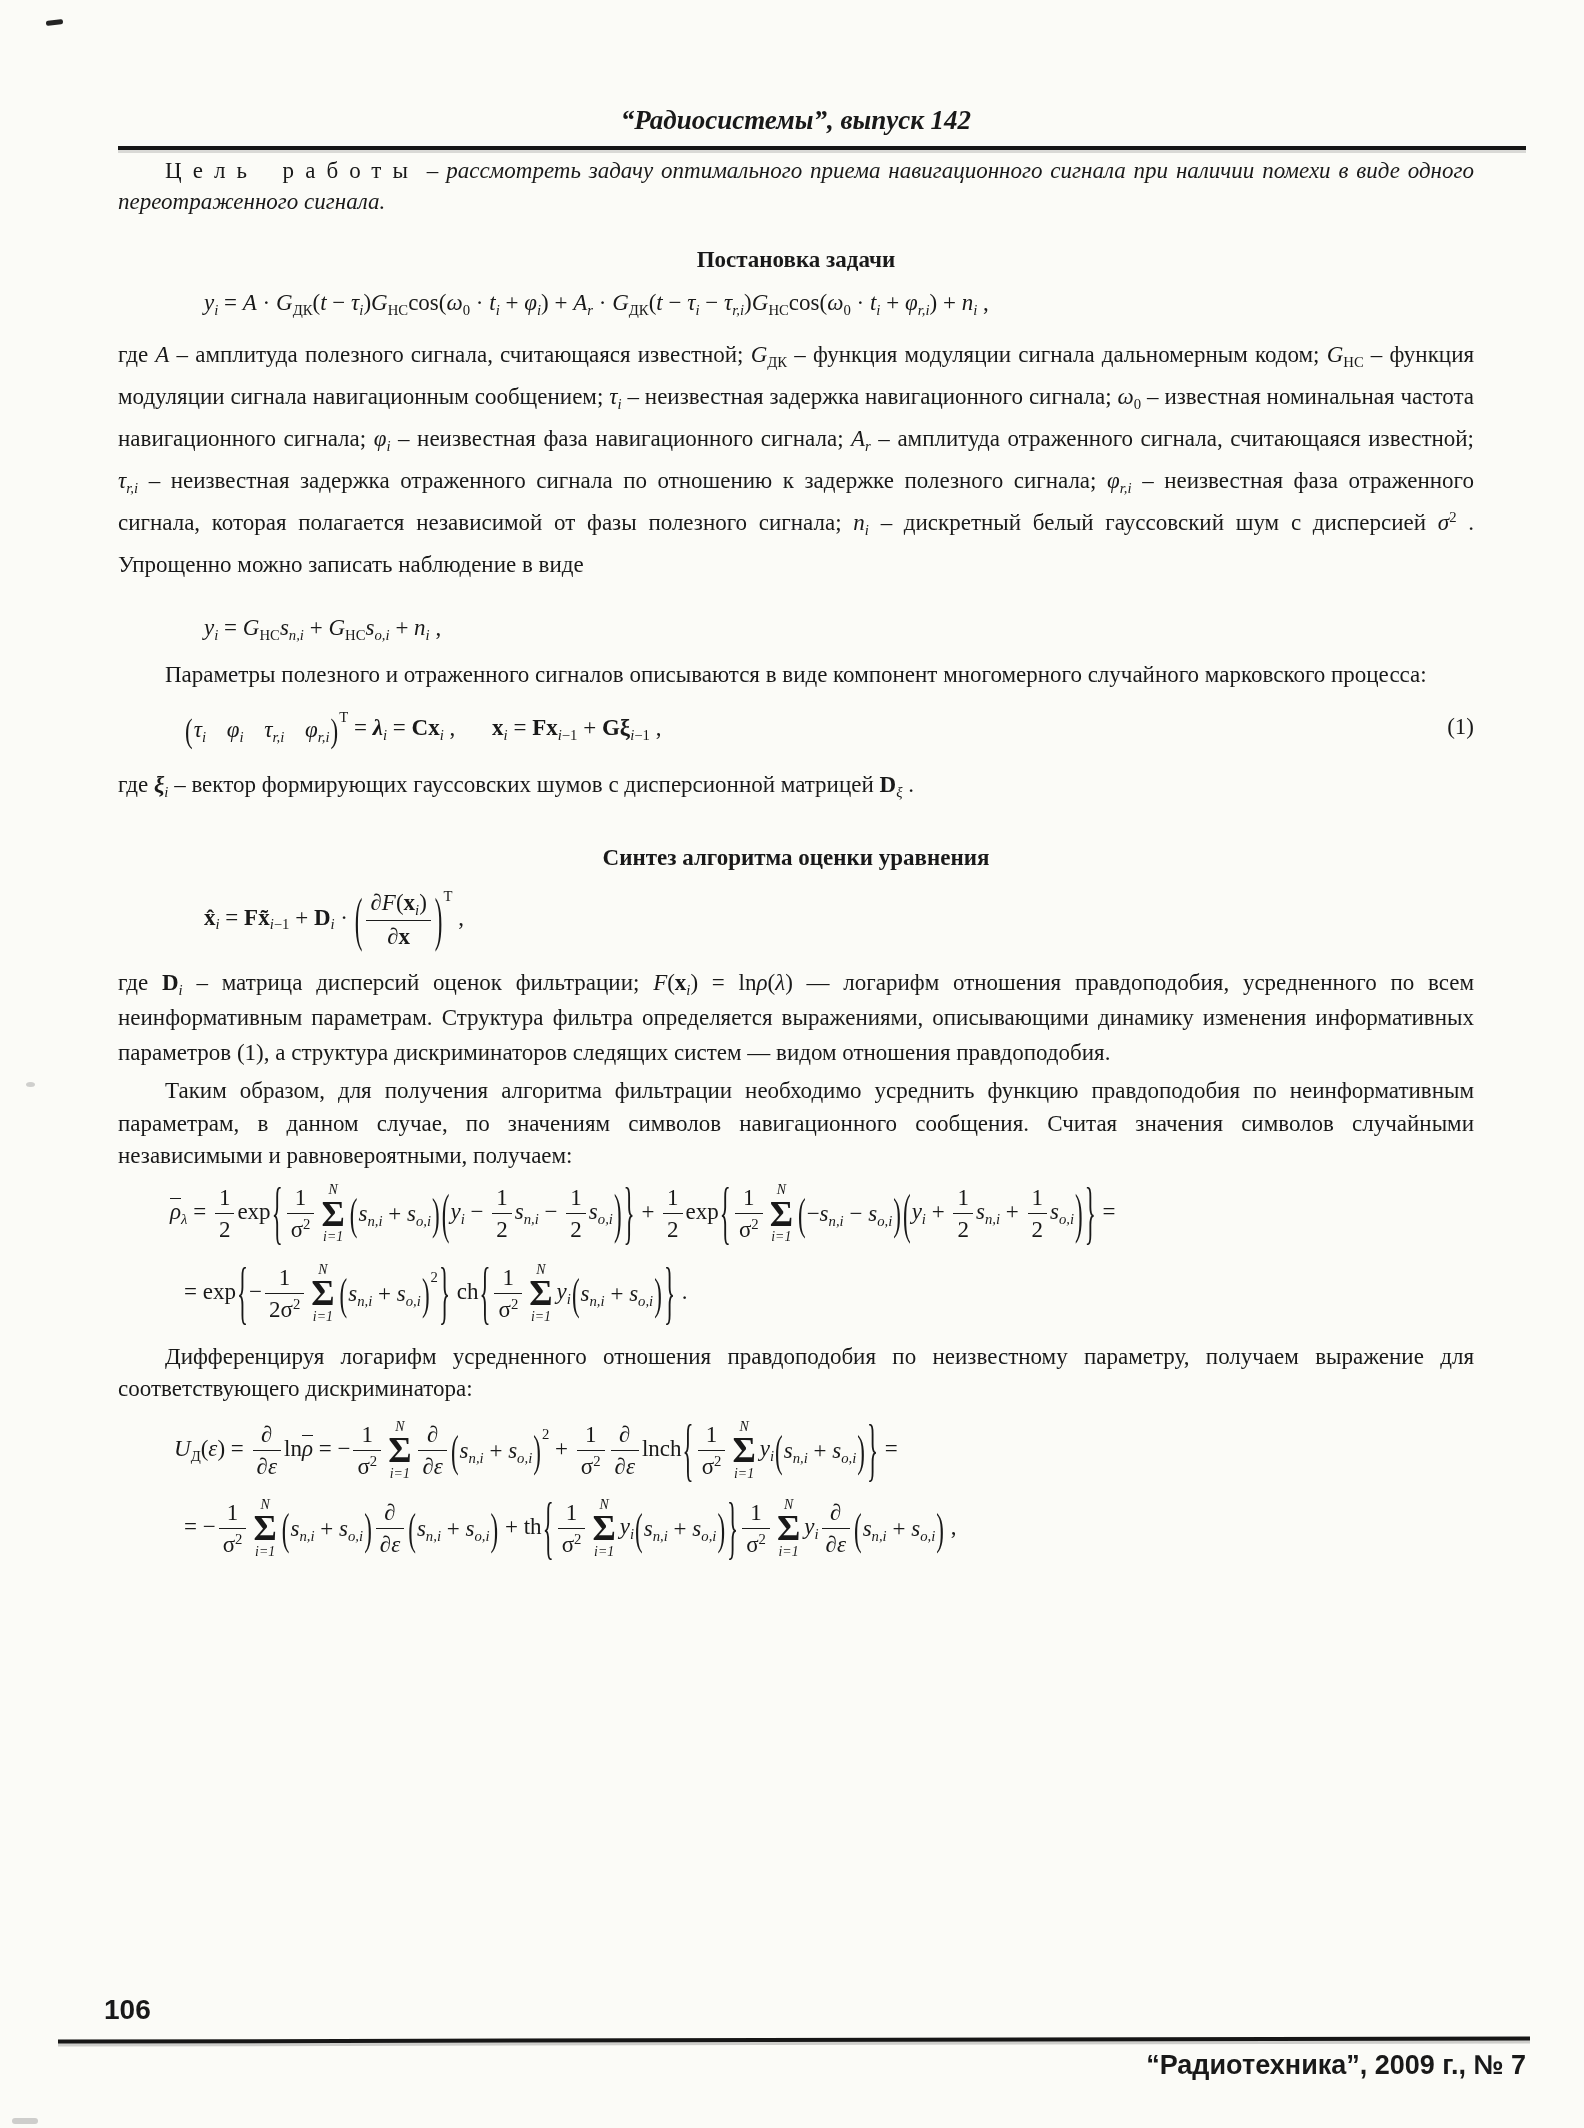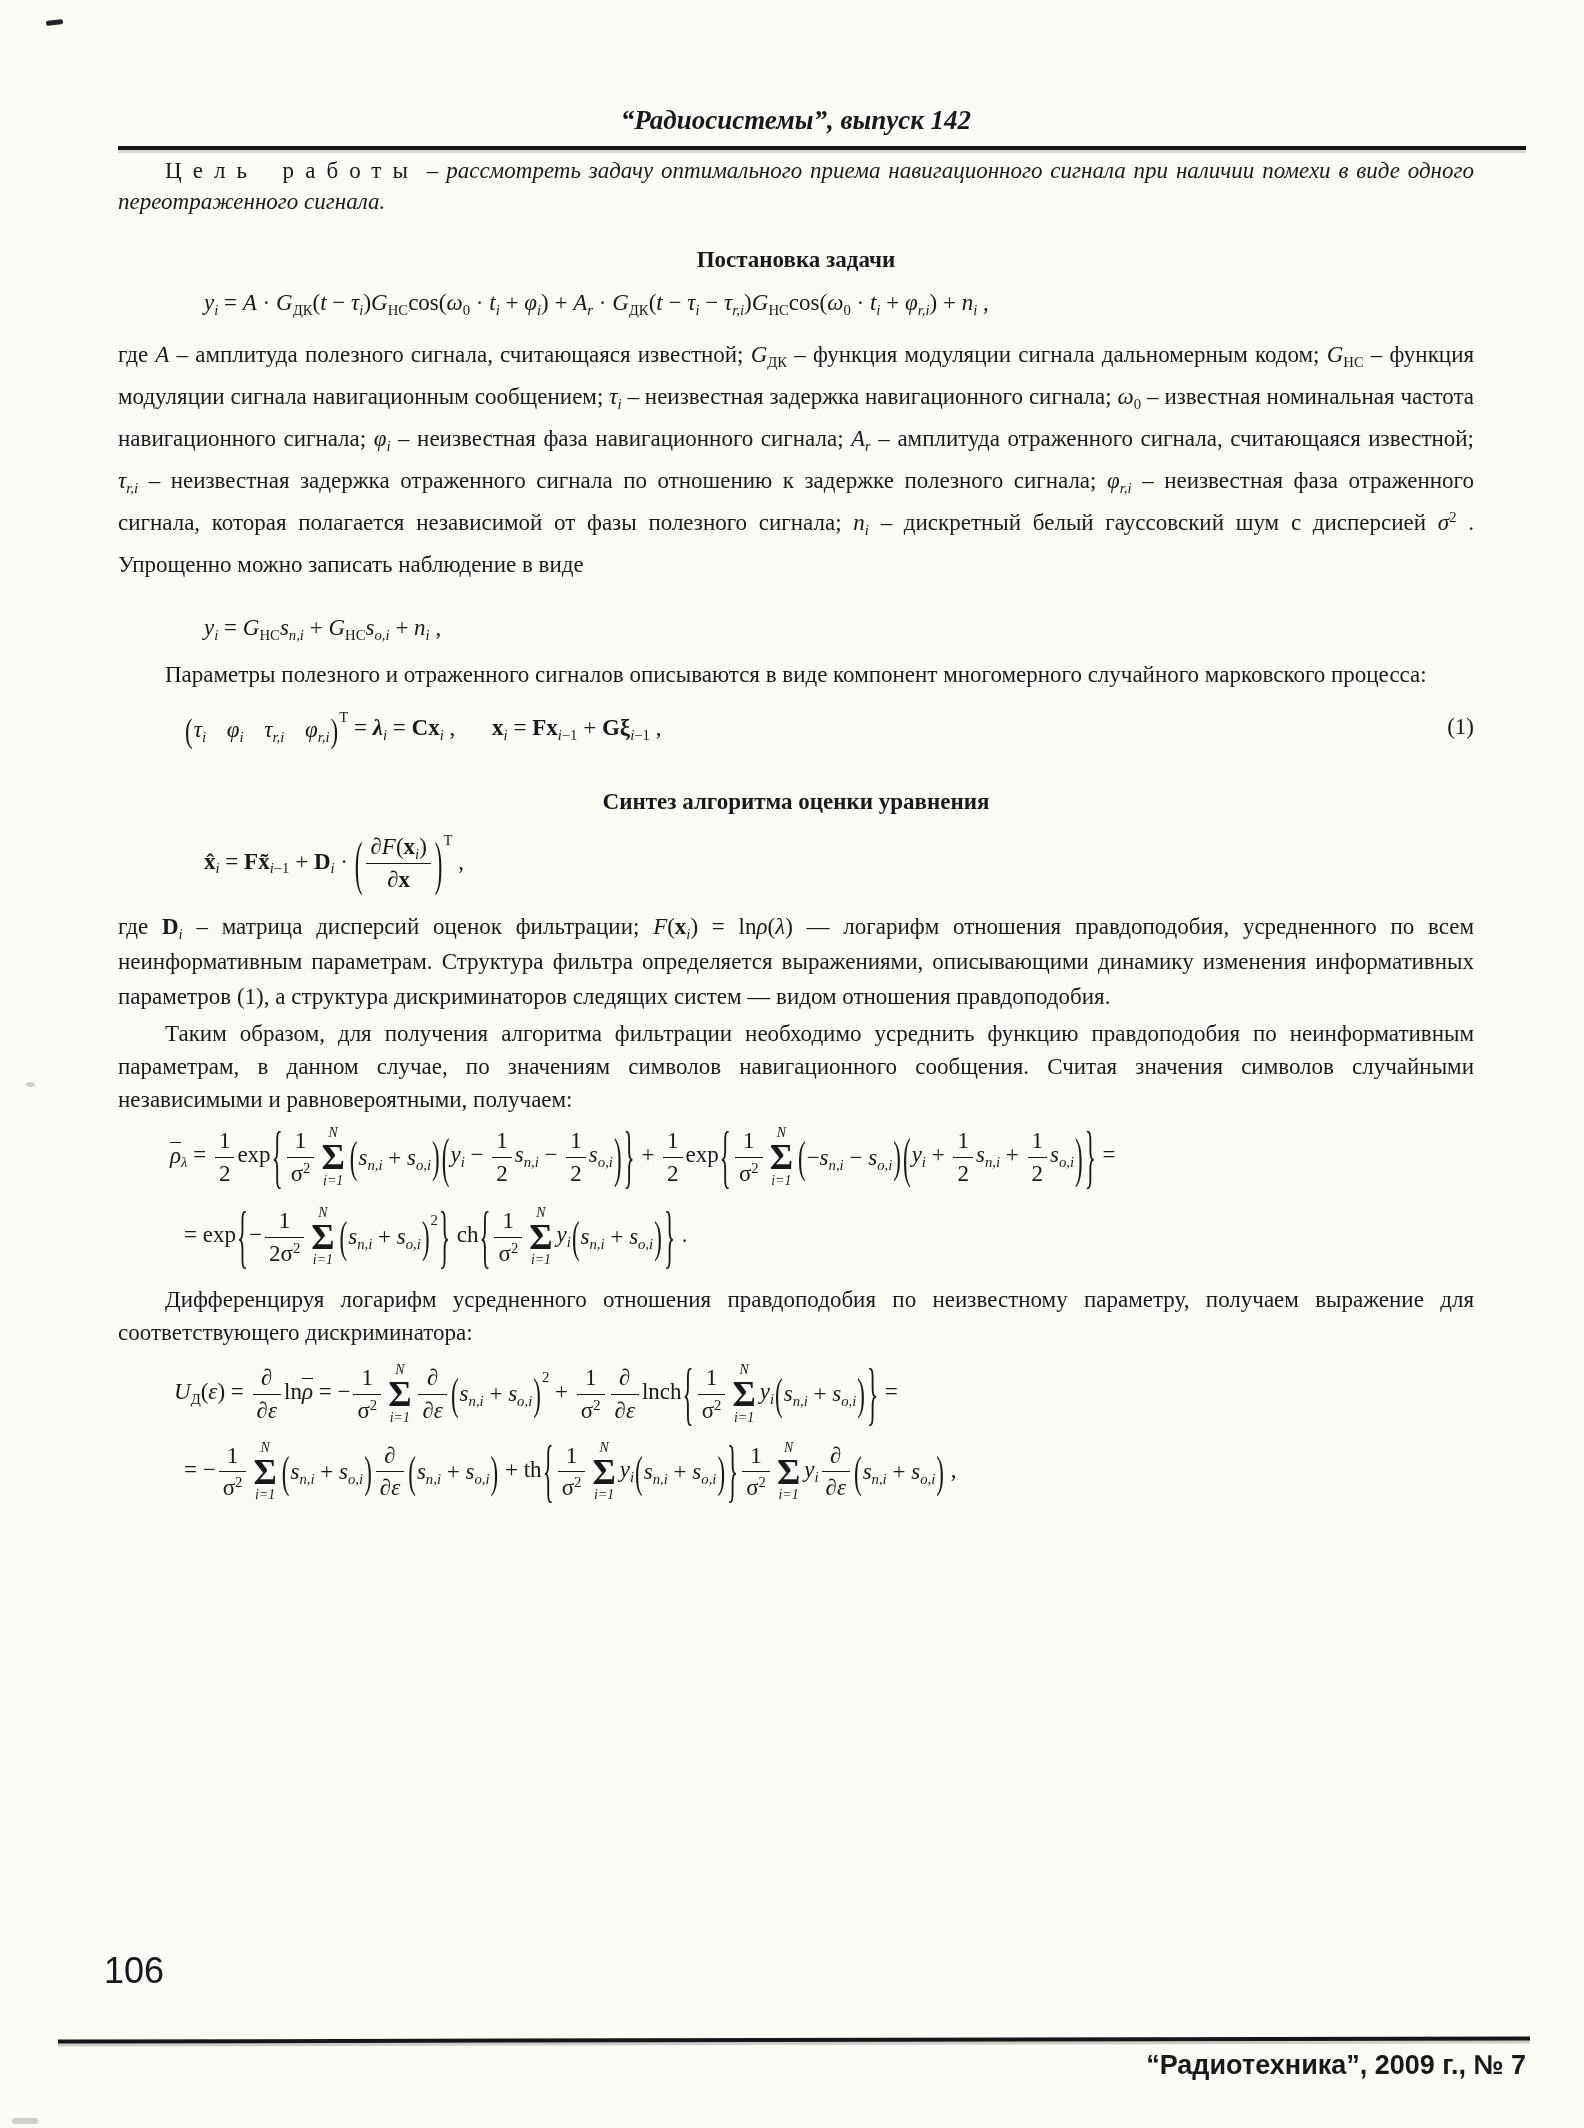--- a/index.html
+++ b/index.html
@@ -33,21 +33,21 @@
   .shi{display:block;font-size:.6em;font-style:italic;line-height:1.05;}
   .sg{display:block;font-size:1.55em;line-height:.92;font-weight:600;}
   .slo{display:block;font-size:.6em;font-style:italic;line-height:1.05;}
   .big{display:inline-block;vertical-align:middle;white-space:nowrap;}
   .bd{display:inline-block;vertical-align:middle;transform:scaleY(var(--s,1));line-height:1;padding:0 1px;font-weight:400;}
   .bc{display:inline-block;vertical-align:middle;white-space:nowrap;}
   .ovl{display:inline-block;border-top:1.7px solid #1b1b1b;padding-top:1px;line-height:1;}
   .hsp{display:inline-block;}
   
   .footrule{position:absolute;left:58px;right:54px;top:2038px;height:4px;background:#161616;transform:rotate(-.12deg);box-shadow:0 3px 0 rgba(25,25,25,.2);}
-  .pagenum{position:absolute;left:104px;top:1950px;font-family:"Liberation Sans","DejaVu Sans",sans-serif;font-weight:normal;font-size:36px;}
+  .pagenum{position:absolute;left:104px;top:1994px;font-family:"Liberation Sans","DejaVu Sans",sans-serif;font-weight:bold;font-size:28px;}
   .jfooter{position:absolute;right:58px;top:2050px;font-family:"Liberation Sans","DejaVu Sans",sans-serif;font-weight:bold;font-size:27px;}
   
   .mark-top{position:absolute;left:46px;top:20px;width:17px;height:5px;background:#242424;transform:rotate(-6deg);border-radius:2px;}
   .speck1{position:absolute;left:26px;top:1082px;width:9px;height:5px;background:#9a9a9a;opacity:.45;border-radius:50%;}
   .speck2{position:absolute;left:12px;top:2118px;width:26px;height:6px;background:#8d8d8d;opacity:.4;border-radius:3px;}
   
   .m-p1{margin-top:40px;} .m-p2{margin-top:6px;} .m-h1{margin-top:30px;} .m-p3{margin-top:26px;}
   .m-f1{margin-top:16px;padding-left:86px;} .m-p4{margin-top:16px;} .m-f2{margin-top:28px;padding-left:86px;}
   .m-p5{margin-top:28px;} .m-p6{margin-top:16px;} .m-eq1{margin-top:18px;padding-left:66px;}
   .m-p7{margin-top:24px;} .m-h2{margin-top:44px;} .m-p8{margin-top:28px;}
@@ -75,20 +75,21 @@
 
     <p class="jp lh18 m-p4">где <span class="it">A</span> – амплитуда полезного сигнала, считающаяся известной; <span class="it">G</span><span class="ss">ДК</span> – функция модуляции сигнала дальномерным кодом; <span class="it">G</span><span class="ss">НС</span> – функция модуляции сигнала навигационным сообщением; <span class="it">τ</span><span class="ss"><span class="it">i</span></span> – неизвестная задержка навигационного сигнала; <span class="it">ω</span><span class="ss">0</span> – известная номинальная частота навигационного сигнала; <span class="it">φ</span><span class="ss"><span class="it">i</span></span> – неизвестная фаза навигационного сигнала; <span class="it">A</span><span class="ss"><span class="it">r</span></span> – амплитуда отраженного сигнала, считающаяся известной; <span class="it">τ</span><span class="ss"><span class="it">r,i</span></span> – неизвестная задержка отраженного сигнала по отношению к задержке полезного сигнала; <span class="it">φ</span><span class="ss"><span class="it">r,i</span></span> – неизвестная фаза отраженного сигнала, которая полагается независимой от фазы полезного сигнала; <span class="it">n</span><span class="ss"><span class="it">i</span></span> – дискретный белый гауссовский шум с дисперсией <span class="it">σ</span><span class="ps">2</span> . Упрощенно можно записать наблюдение в виде</p>
 
     <div class="eq m-f2"><span class="it">y</span><span class="ss"><span class="it">i</span></span> = <span class="it">G</span><span class="ss">НС</span><span class="it">s</span><span class="ss"><span class="it">п,i</span></span> + <span class="it">G</span><span class="ss">НС</span><span class="it">s</span><span class="ss"><span class="it">о,i</span></span> + <span class="it">n</span><span class="ss"><span class="it">i</span></span> ,</div>
 
     <p class="jp lh14 ind m-p6">Параметры полезного и отраженного сигналов описываются в виде компонент многомерного случайного марковского процесса:</p>
     <div class="eqrow m-eq1">
       <div class="eq"><span class="big"><span class="bd" style="--s: 1.5;">(</span><span class="bc"><span class="it">τ</span><span class="ss"><span class="it">i</span></span><span class="hsp" style="width: 0.9em;"></span><span class="it">φ</span><span class="ss"><span class="it">i</span></span><span class="hsp" style="width: 0.9em;"></span><span class="it">τ</span><span class="ss"><span class="it">r,i</span></span><span class="hsp" style="width: 0.9em;"></span><span class="it">φ</span><span class="ss"><span class="it">r,i</span></span></span><span class="bd" style="--s: 1.5;">)</span></span><span class="ps" style="vertical-align: 0.9em;">Т</span> = <span class="bif">λ</span><span class="ss"><span class="it">i</span></span> = <span class="bf">Cx</span><span class="ss"><span class="it">i</span></span> ,<span class="hsp" style="width: 1.6em;"></span><span class="bf">x</span><span class="ss"><span class="it">i</span></span> = <span class="bf">Fx</span><span class="ss"><span class="it">i</span>−1</span> + <span class="bf">Gξ</span><span class="ss"><span class="it">i</span>−1</span> ,</div>
       <span class="eqnum">(1)</span>
     </div>
+    <p class="jp lh14 m-p7">где <span class="bif">ξ</span><span class="ss"><span class="it">i</span></span> – вектор формирующих гауссовских шумов с дисперсионной матрицей <span class="bf">D</span><span class="ss"><span class="it">ξ</span></span> .</p>
 
     <p class="hsec m-h2">Синтез алгоритма оценки уравнения</p>
 
     <div class="eq m-kal"><span class="bf">x̂</span><span class="ss"><span class="it">i</span></span> = <span class="bf">Fx̃</span><span class="ss"><span class="it">i</span>−1</span> + <span class="bf">D</span><span class="ss"><span class="it">i</span></span> · <span class="big"><span class="bd" style="--s: 2.6;">(</span><span class="bc"><span class="frac"><span class="num"><span class="it">∂F</span>(<span class="bf">x</span><span class="ss"><span class="it">i</span></span>)</span><span class="den"><span class="it">∂</span><span class="bf">x</span></span></span></span><span class="bd" style="--s: 2.6;">)</span></span><span class="ps" style="vertical-align: 1.6em;">Т</span> ,</div>
 
     <p class="jp lh15 m-p9">где <span class="bf">D</span><span class="ss"><span class="it">i</span></span> – матрица дисперсий оценок фильтрации; <span class="it">F</span>(<span class="bf">x</span><span class="ss"><span class="it">i</span></span>) = ln<span class="it">ρ</span>(<span class="it">λ</span>) — логарифм отношения правдоподобия, усредненного по всем неинформативным параметрам. Структура фильтра определяется выражениями, описывающими динамику изменения информативных параметров (1), а структура дискриминаторов следящих систем — видом отношения правдоподобия.</p>
     <p class="jp lh14 ind m-p10">Таким образом, для получения алгоритма фильтрации необходимо усреднить функцию правдоподобия по неинформативным параметрам, в данном случае, по значениям символов навигационного сообщения. Считая значения символов случайными независимыми и равновероятными, получаем:</p>
 
     <div class="eq m-r1"><span class="ovl"><span class="it">ρ</span></span><span class="ss"><span class="it">λ</span></span> = <span class="frac"><span class="num">1</span><span class="den">2</span></span>exp<span class="big"><span class="bd" style="--s: 3;">{</span><span class="bc"><span class="frac"><span class="num">1</span><span class="den">σ<span class="ps">2</span></span></span><span class="sum"><span class="shi">N</span><span class="sg">Σ</span><span class="slo">i=1</span></span><span class="big"><span class="bd" style="--s: 1.9;">(</span><span class="bc"><span class="it">s</span><span class="ss"><span class="it">п,i</span></span> + <span class="it">s</span><span class="ss"><span class="it">о,i</span></span></span><span class="bd" style="--s: 1.9;">)</span></span><span class="big"><span class="bd" style="--s: 2.4;">(</span><span class="bc"><span class="it">y</span><span class="ss"><span class="it">i</span></span> − <span class="frac"><span class="num">1</span><span class="den">2</span></span><span class="it">s</span><span class="ss"><span class="it">п,i</span></span> − <span class="frac"><span class="num">1</span><span class="den">2</span></span><span class="it">s</span><span class="ss"><span class="it">о,i</span></span></span><span class="bd" style="--s: 2.4;">)</span></span></span><span class="bd" style="--s: 3;">}</span></span> + <span class="frac"><span class="num">1</span><span class="den">2</span></span>exp<span class="big"><span class="bd" style="--s: 3;">{</span><span class="bc"><span class="frac"><span class="num">1</span><span class="den">σ<span class="ps">2</span></span></span><span class="sum"><span class="shi">N</span><span class="sg">Σ</span><span class="slo">i=1</span></span><span class="big"><span class="bd" style="--s: 1.9;">(</span><span class="bc">−<span class="it">s</span><span class="ss"><span class="it">п,i</span></span> − <span class="it">s</span><span class="ss"><span class="it">о,i</span></span></span><span class="bd" style="--s: 1.9;">)</span></span><span class="big"><span class="bd" style="--s: 2.4;">(</span><span class="bc"><span class="it">y</span><span class="ss"><span class="it">i</span></span> + <span class="frac"><span class="num">1</span><span class="den">2</span></span><span class="it">s</span><span class="ss"><span class="it">п,i</span></span> + <span class="frac"><span class="num">1</span><span class="den">2</span></span><span class="it">s</span><span class="ss"><span class="it">о,i</span></span></span><span class="bd" style="--s: 2.4;">)</span></span></span><span class="bd" style="--s: 3;">}</span></span> =</div>
     <div class="eq m-r2">= exp<span class="big"><span class="bd" style="--s: 3;">{</span><span class="bc">−<span class="frac"><span class="num">1</span><span class="den">2σ<span class="ps">2</span></span></span><span class="sum"><span class="shi">N</span><span class="sg">Σ</span><span class="slo">i=1</span></span><span class="big"><span class="bd" style="--s: 1.9;">(</span><span class="bc"><span class="it">s</span><span class="ss"><span class="it">п,i</span></span> + <span class="it">s</span><span class="ss"><span class="it">о,i</span></span></span><span class="bd" style="--s: 1.9;">)</span></span><span class="ps" style="vertical-align: 1.2em;">2</span></span><span class="bd" style="--s: 3;">}</span></span> ch<span class="big"><span class="bd" style="--s: 3;">{</span><span class="bc"><span class="frac"><span class="num">1</span><span class="den">σ<span class="ps">2</span></span></span><span class="sum"><span class="shi">N</span><span class="sg">Σ</span><span class="slo">i=1</span></span><span class="it">y</span><span class="ss"><span class="it">i</span></span><span class="big"><span class="bd" style="--s: 1.9;">(</span><span class="bc"><span class="it">s</span><span class="ss"><span class="it">п,i</span></span> + <span class="it">s</span><span class="ss"><span class="it">о,i</span></span></span><span class="bd" style="--s: 1.9;">)</span></span></span><span class="bd" style="--s: 3;">}</span></span> .</div>

